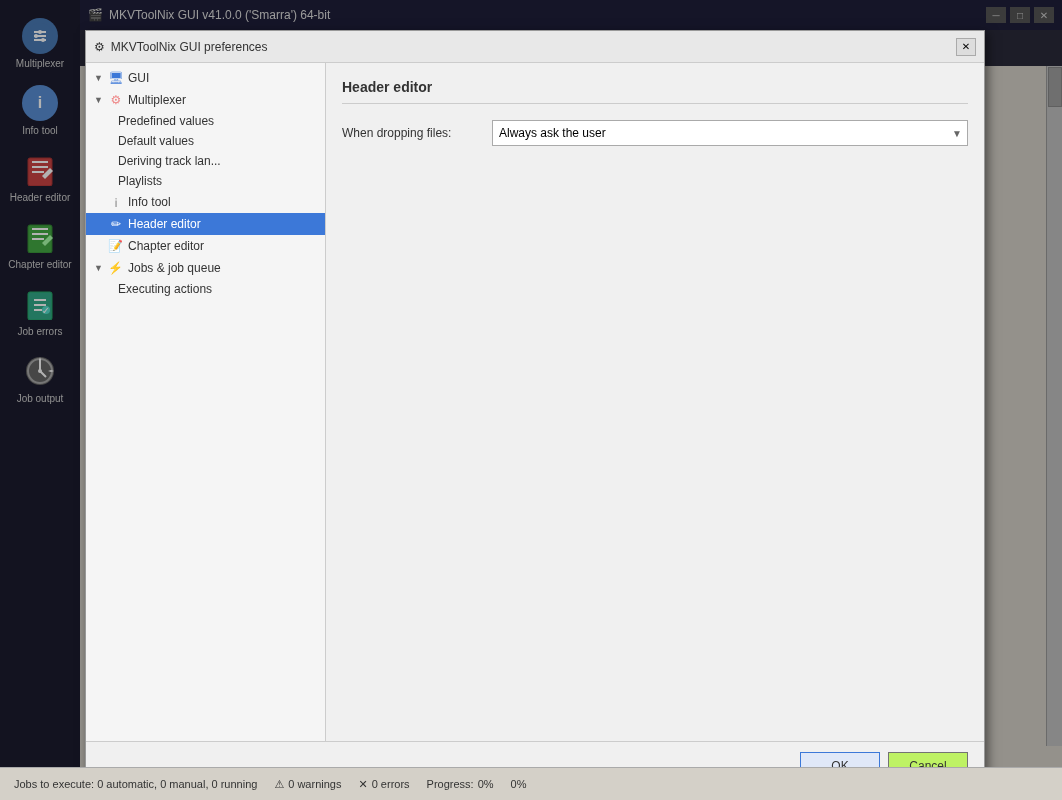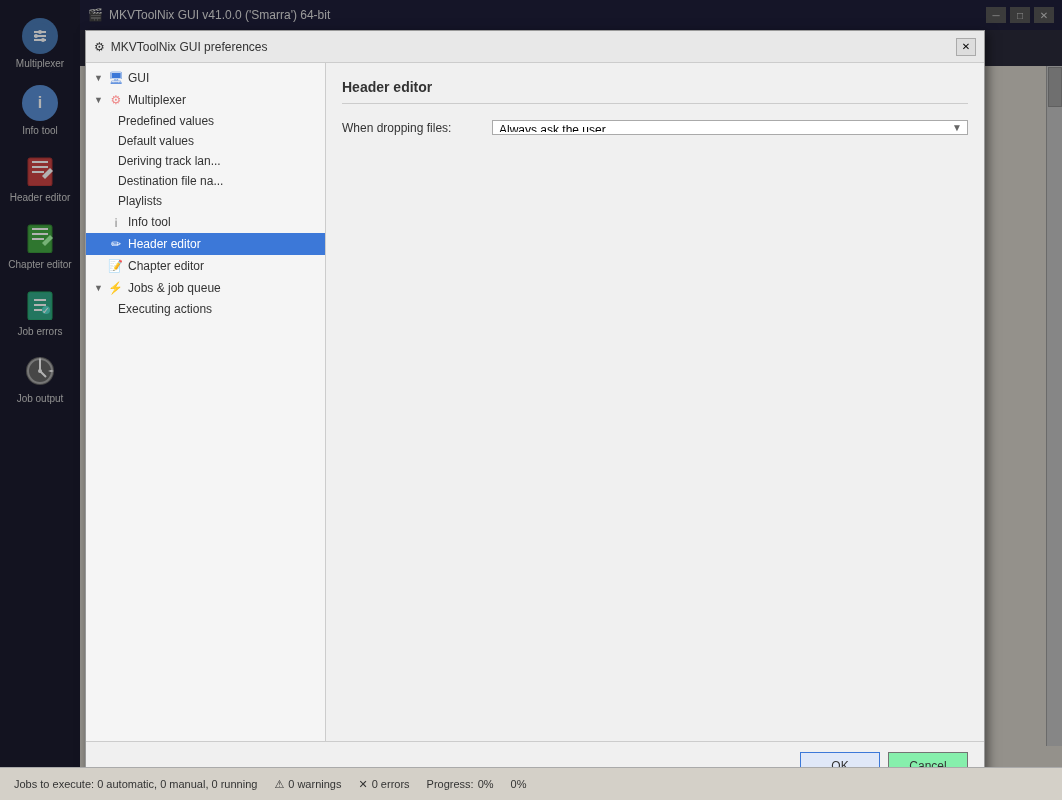--- a/index.html
+++ b/index.html
@@ -309,21 +309,21 @@
 
     .select-wrapper {
       flex: 1;
       position: relative;
       display: flex;
       align-items: center;
     }
 
     .select-wrapper select {
       width: 100%;
-      height: 15px;
+      height: 26px;
       padding: 2px 12px 2px 6px;
       border: 1px solid #aaa;
       background: white;
       font-size: 12px;
       appearance: none;
       cursor: pointer;
     }
 
     .select-arrow {
       position: absolute;
@@ -354,21 +354,21 @@
       display: flex; align-items: center; justify-content: center;
     }
 
     .btn-ok {
       background: #e0e8f8;
       border-color: #3c78d8;
       color: #333;
     }
 
     .btn-cancel {
-      background: #86efac;
+      background: #bef264;
       color: #333;
     }
 
     
     .statusbar {
       position: absolute;
       bottom: 0; left: 0;
       width: 1062px;
       height: 22px;
       background: #d4d0c8;
@@ -544,24 +544,20 @@
       <div class="tree-item">
         <span class="indent2"></span>
         <span>Default values</span>
       </div>
 
       <div class="tree-item">
         <span class="indent2"></span>
         <span>Deriving track lan...</span>
       </div>
 
-      <div class="tree-item">
-        <span class="indent2"></span>
-        <span>Destination file na...</span>
-      </div>
 
 
       <div class="tree-item">
         <span class="indent2"></span>
         <span>Playlists</span>
       </div>
 
       <div class="tree-item">
         <span class="expand-icon"> </span>
         <span class="item-icon tree-icon-info">ℹ</span>

